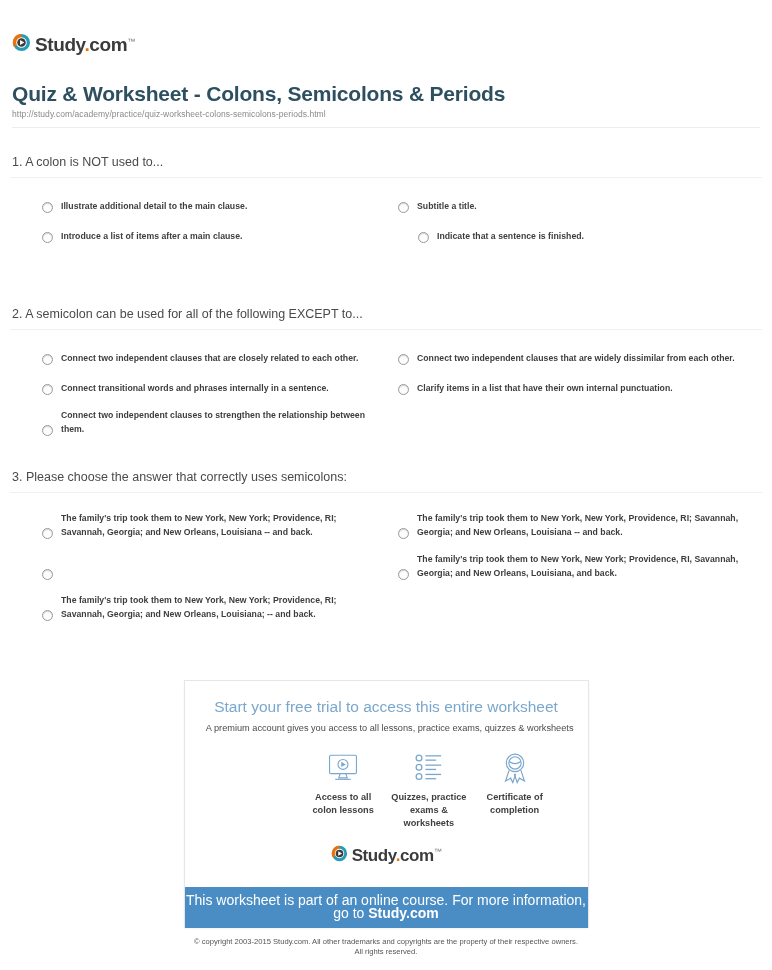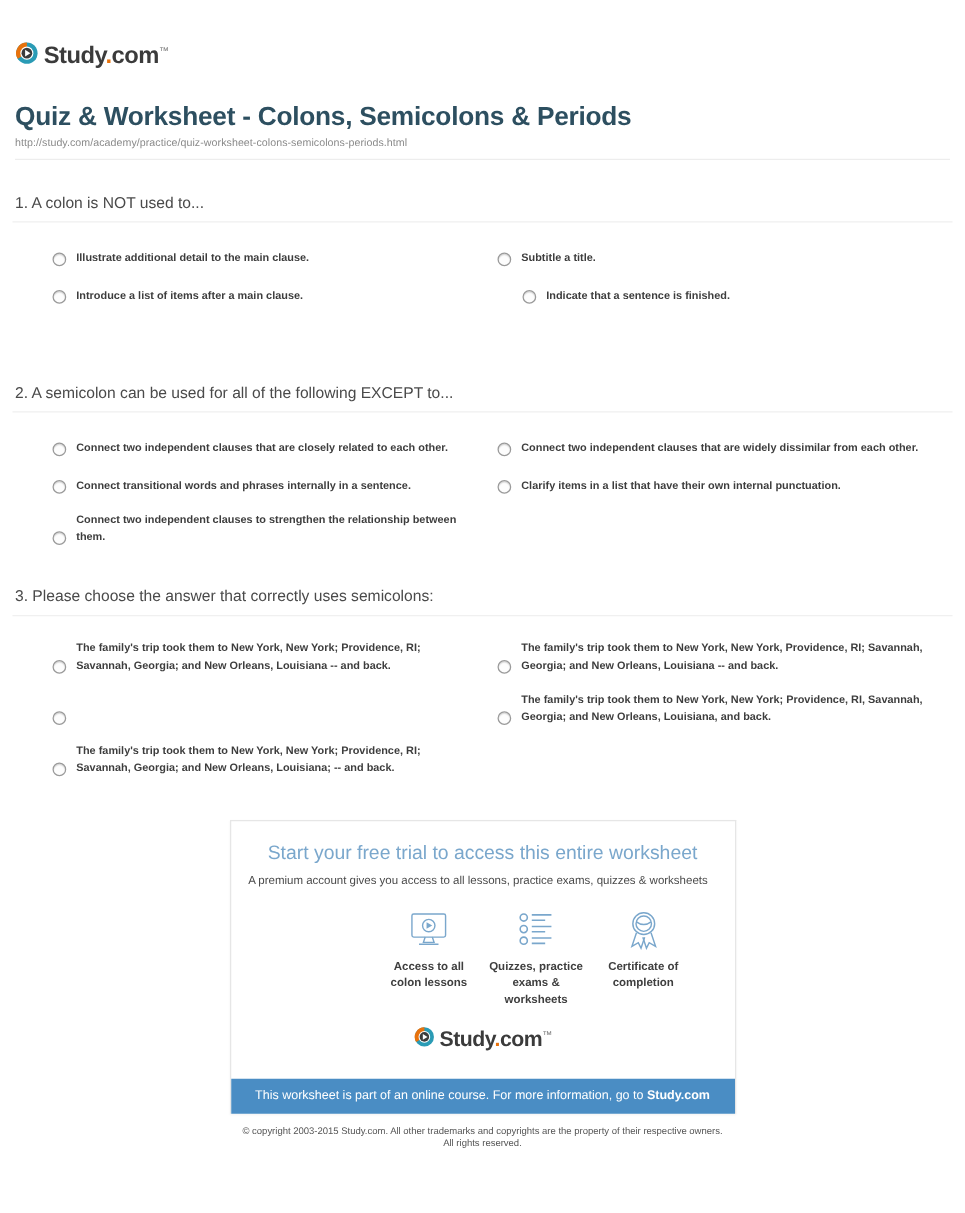--- a/index.html
+++ b/index.html
@@ -131,31 +131,32 @@
     justify-content: center;
     margin-top: 28px;
   }
   .promo {
     width: 405px;
     box-sizing: border-box;
     border: 1px solid #e6e6e6;
     border-bottom: none;
     background: #ffffff;
     box-shadow: 0 1px 2px rgba(0,0,0,0.05);
+    margin-top: 24px;
   }
   .promo-inner { padding: 16px 14px 10px 14px; }
   .promo-head {
     text-align: center;
     font-size: 15.5px;
     color: #7aa7cc;
     line-height: 20px;
     margin-bottom: 5px;
   }
   .promo-sub {
-    text-align: left;
+    text-align: right;
     font-size: 9.2px;
     color: #4a4a4a;
     line-height: 13px;
   }
   .promo-features {
     display: flex;
     justify-content: flex-end;
     padding: 16px 16px 6px 16px;
     font-weight: bold;
   }
@@ -181,21 +182,21 @@
     align-items: center;
     padding: 6px 0 12px 0;
   }
   .promo-logo-row .logo-word { font-size: 17px; }
   .promo-logo-row .logo-mark { width: 17px; height: 17px; flex: 0 0 17px; }
 
   .promo-bar {
     background: #4a8dc4;
     color: #ffffff;
     text-align: center;
-    font-size: 10px;
+    font-size: 14px;
     padding: 7px 0 8px 0;
     line-height: 13px;
   }
   .promo-bar b { font-weight: bold; }
 
   .copyright {
     text-align: center;
     font-size: 7.6px;
     color: #555555;
     line-height: 10.5px;

